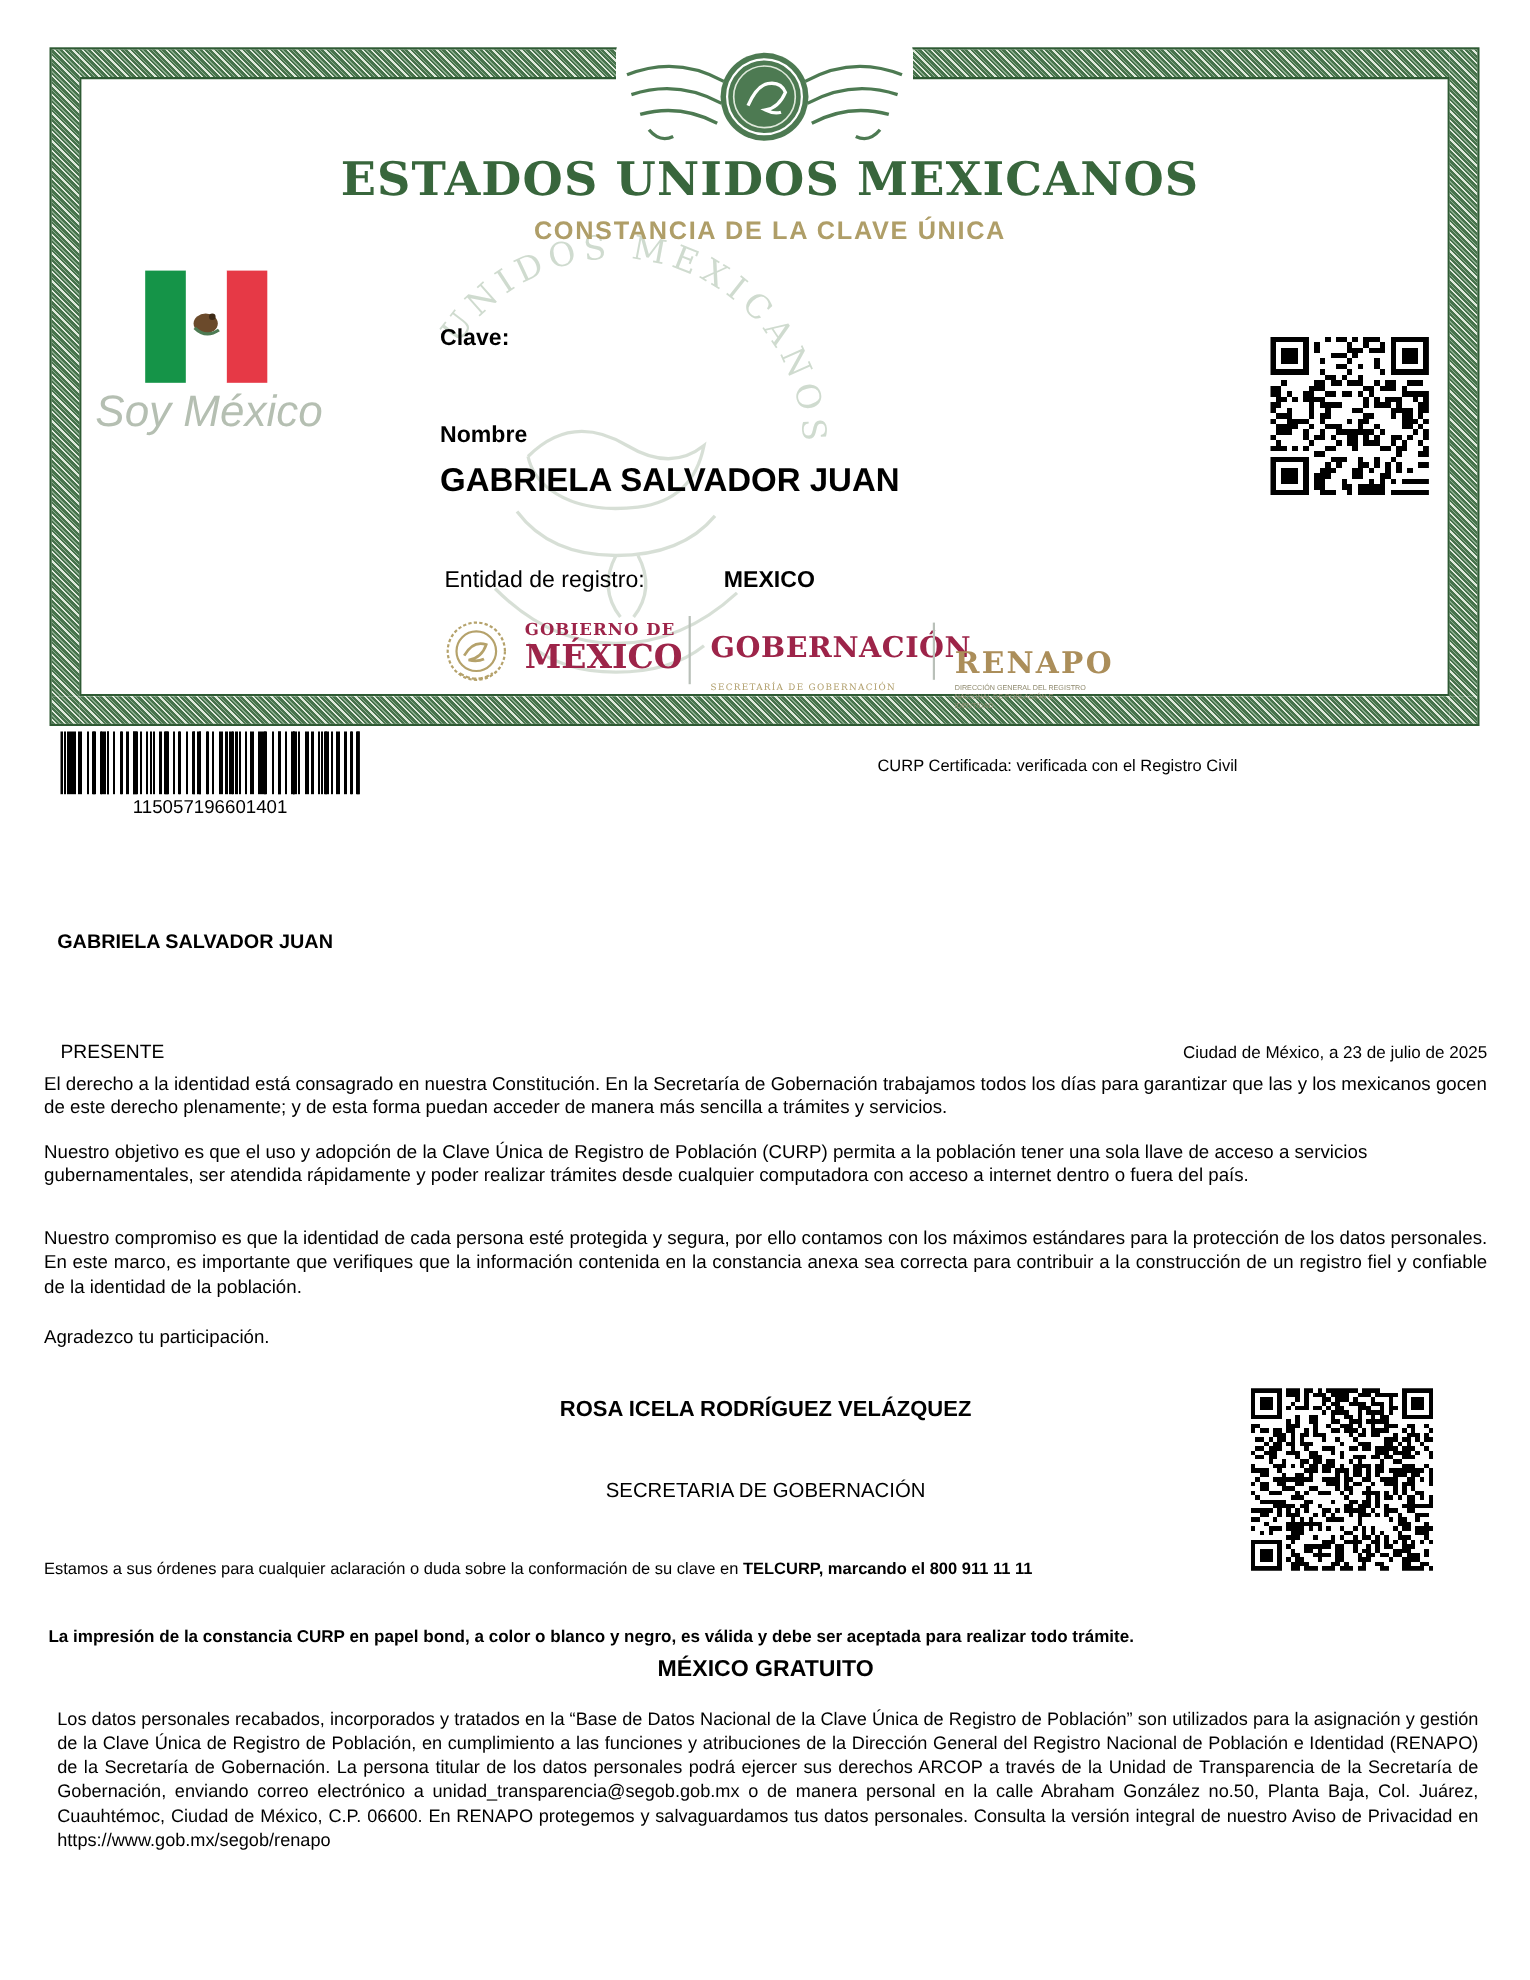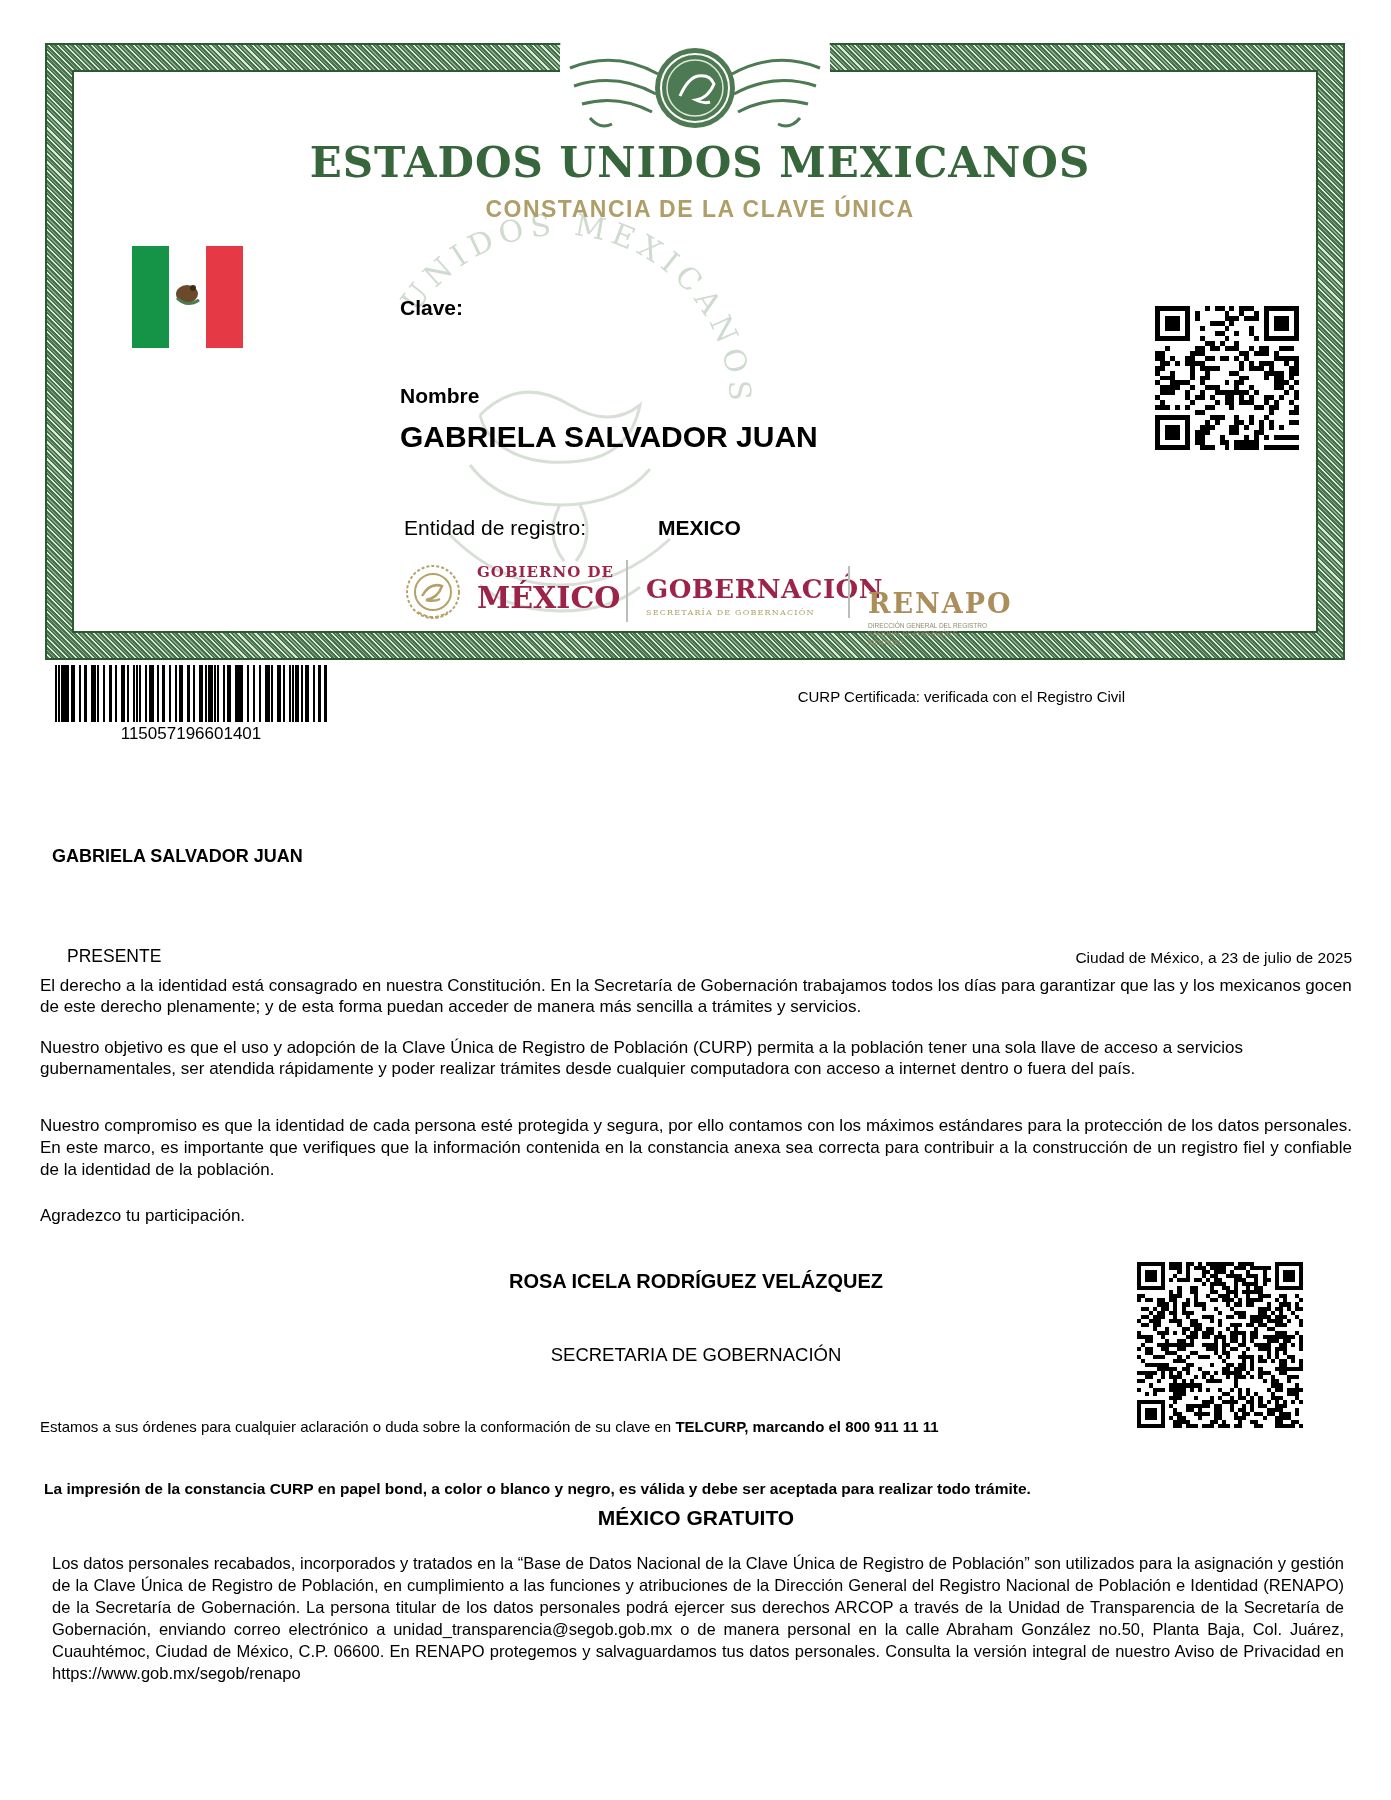--- a/index.html
+++ b/index.html
@@ -43,37 +43,37 @@
 
   
   .logo-eagle{position:absolute;left:402px;top:556px;width:62px;height:72px;}
   .gob-mex{position:absolute;left:477px;top:565px;font-family:"DejaVu Serif",serif;color:#9d2449;line-height:1;}
   .gob-mex .l1{font-size:15px;font-weight:bold;letter-spacing:1px;}
   .gob-mex .l2{font-size:30px;font-weight:bold;margin-top:3px;}
   .logo-div{position:absolute;width:2px;background:#b9c0b9;}
   .div1{left:626px;top:560px;height:62px;} .div2{left:848px;top:566px;height:52px;}
   .gobernacion{position:absolute;left:646px;top:574px;color:#9d2449;font-family:"DejaVu Serif",serif;}
   .gobernacion .main{font-size:26px;font-weight:bold;letter-spacing:.5px;}
-  .gobernacion .sub{font-size:8px;color:#b09e6a;letter-spacing:1.2px;margin-top:4px;}
+  .gobernacion .sub{font-size:8px;color:#b09e6a;letter-spacing:1.2px;margin-top:16px;}
   .renapo{position:absolute;left:868px;top:576px;}
   .renapo .main{font-family:"DejaVu Serif",serif;font-size:27px;font-weight:bold;color:#ab8e5a;letter-spacing:2px;margin-top:12px;}
   .renapo .sub{font-size:6.5px;color:#8f8a6e;width:120px;line-height:1.3;margin-top:3px;}
 
   
   .barcode{position:absolute;left:55px;top:665px;width:272px;height:57px;background-color:#fff;
     background-image:
       repeating-linear-gradient(90deg,#000 0 2px,transparent 2px 6px),
       repeating-linear-gradient(90deg,transparent 0 3px,#000 3px 5px,transparent 5px 13px),
       repeating-linear-gradient(90deg,transparent 0 8px,#000 8px 12px,transparent 12px 29px);}
   .barcode-number{position:absolute;left:55px;top:724px;width:272px;text-align:center;font-size:17px;}
   .curp-cert{position:absolute;left:700px;top:688px;width:425px;text-align:right;font-size:15px;}
 
   
   .recipient{position:absolute;left:52px;top:846px;font-weight:bold;font-size:18px;}
-  .presente{position:absolute;left:55px;top:946px;font-size:17.5px;margin-left:12px;}
+  .presente{position:absolute;left:55px;top:946px;font-size:17.5px;}
   .date-line{position:absolute;left:800px;top:949px;width:552px;text-align:right;font-size:15.5px;}
   .para{position:absolute;left:40px;width:1312px;font-size:17px;line-height:21px;}
   .p1{top:975px;} .p2{top:1037px;}
   .p3{top:1115px;line-height:22px;text-align:justify;text-align-last:left;}
   .closing{position:absolute;left:40px;top:1206px;font-size:17px;}
   .sig-name{position:absolute;left:40px;top:1270px;width:1312px;text-align:center;font-weight:bold;font-size:20px;}
   .sig-title{position:absolute;left:40px;top:1344px;width:1312px;text-align:center;font-size:18.5px;}
 
   
   .contact{position:absolute;left:40px;top:1418px;font-size:15px;}
@@ -131,20 +131,21 @@
     <div class="bar" style="background:#159448"></div>
     <div class="bar" style="background:#ffffff;position:relative">
       <svg viewBox="0 0 37 102" style="position:absolute;inset:0">
         <ellipse cx="18" cy="48" rx="11" ry="9" fill="#6b4a2b"></ellipse>
         <path d="M8,52 q10,10 22,2" stroke="#4d7a52" stroke-width="3" fill="none"></path>
         <circle cx="24" cy="42" r="3" fill="#3e2a17"></circle>
       </svg>
     </div>
     <div class="bar" style="background:#e63946"></div>
   </div>
+  <div class="soy-mexico">Soy México</div>
 
   <div class="f-label clave-label">Clave:</div>
   <div class="f-label nombre-label">Nombre</div>
   <div class="f-value nombre-value">GABRIELA SALVADOR JUAN</div>
   <div class="entidad-label">Entidad de registro:</div>
   <div class="entidad-value">MEXICO</div>
 
   <div id="qr1" class="qr qr1"><svg viewBox="0 0 29 29" width="100%" height="100%" shape-rendering="crispEdges">
         <rect width="29" height="29" fill="#fff"></rect>
         <rect x="10" y="0" width="1" height="1"></rect>

